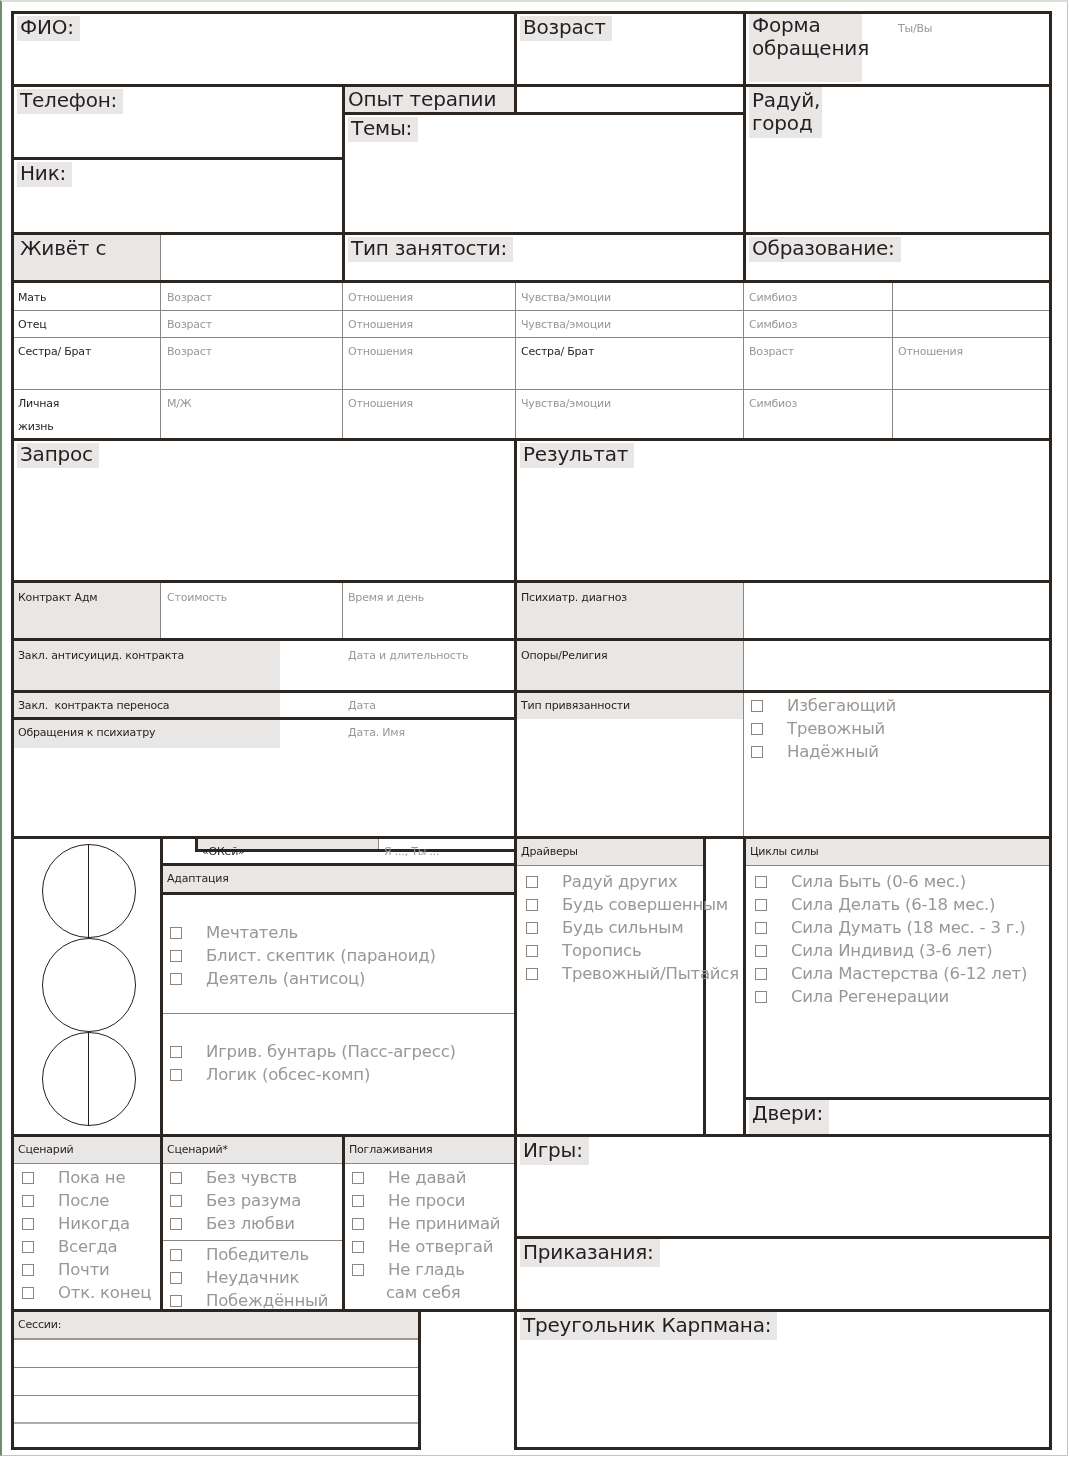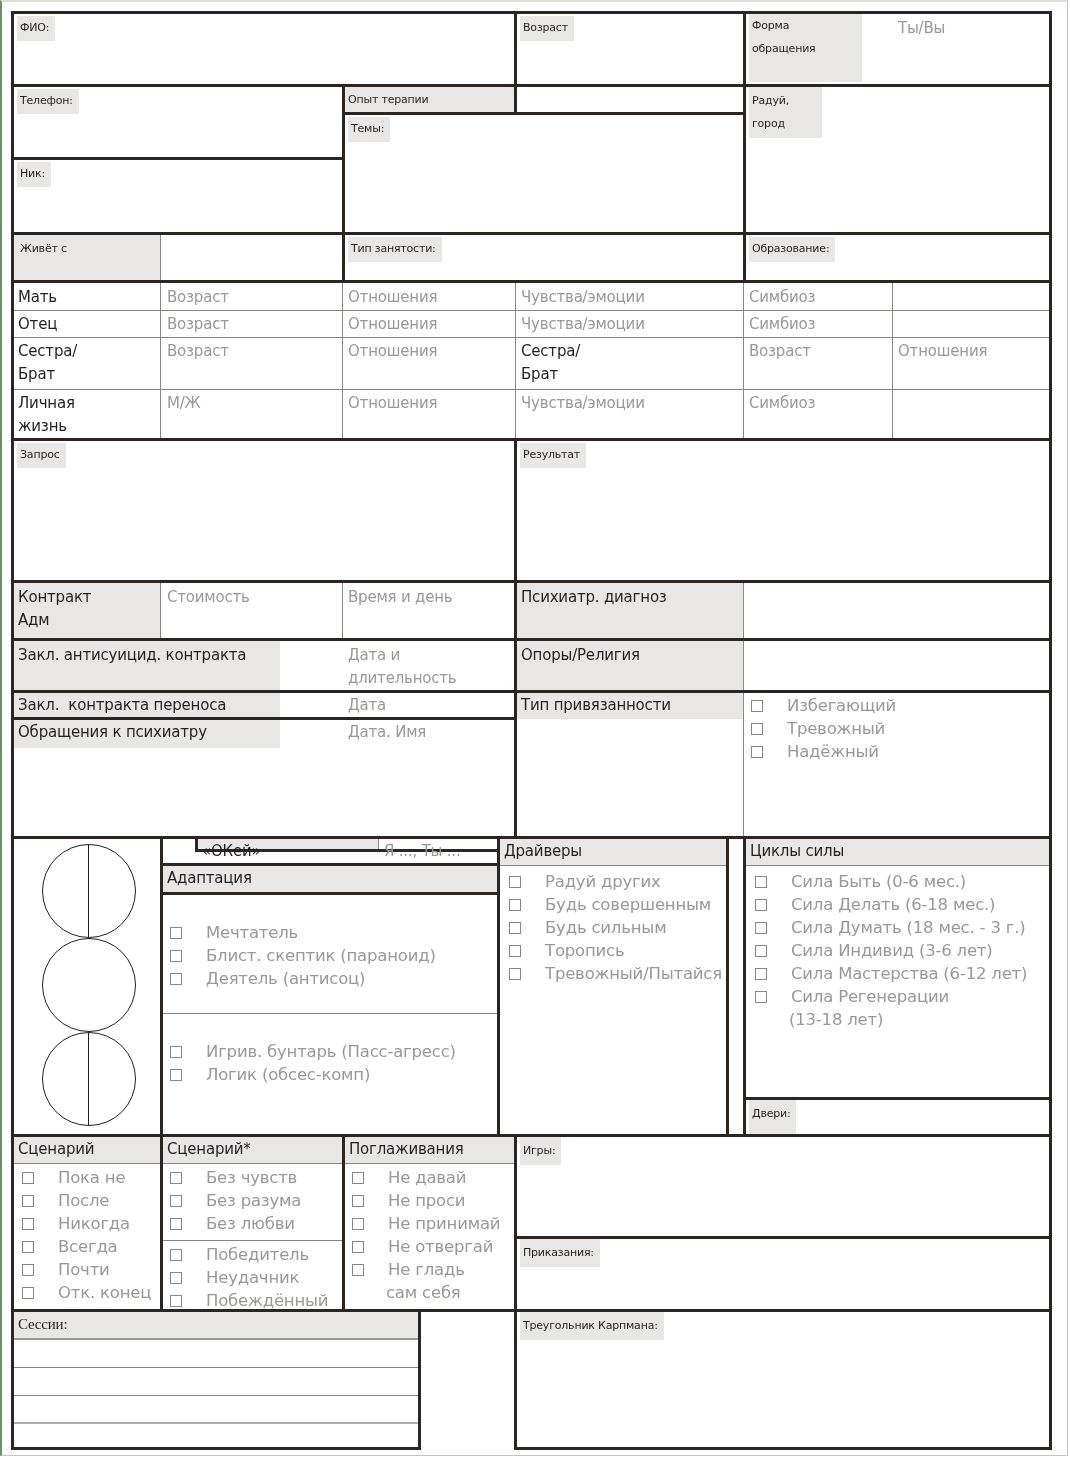--- a/index.html
+++ b/index.html
@@ -15,26 +15,26 @@
     box-sizing: border-box; pointer-events: none;
   }
   .cell {
     position: absolute; box-sizing: border-box;
     border: 3px solid #2b2622;
     background: #fff;
   }
   .lbl {
     position: absolute; left: 3px; top: 2px;
     background: #e9e7e6; color: #231f20;
-    font-size: 11px; line-height: 23px; padding: 0 6px 2px 3px;
+    font-size: 20px; line-height: 23px; padding: 0 6px 2px 3px;
     white-space: nowrap; letter-spacing: -0.2px;
   }
   .lbl.block { padding-bottom: 8px; }
   .ph {
-    position: absolute; color: #9a9897; font-size: 15px; line-height: 23px;
+    position: absolute; color: #9a9897; font-size: 11px; line-height: 23px;
     white-space: nowrap; letter-spacing: -0.2px;
   }
   .dark { color: #231f20; }
   .fill { background: #e9e7e6; }
   .hline { position: absolute; height: 0; border-top: 1px solid #8a8683; }
   .vline { position: absolute; width: 0; border-left: 1px solid #8a8683; }
   .cb-list { position: absolute; margin: 0; padding: 0; list-style: none; }
   .cb-item {
     display: flex; align-items: center; height: 23px;
     color: #9a9897; font-size: 16.5px; white-space: nowrap; letter-spacing: -0.2px;
@@ -238,21 +238,21 @@
           <span class="cb"></span>
           <span>Игрив. бунтарь (Пасс-агресс)</span>
         </li>
       <li class="cb-item">
           <span class="cb"></span>
           <span>Логик (обсес-комп)</span>
         </li>
     </ul>
   </div>
 
-  <div class="cell" style="left:497px;top:836px;width:232px;height:301px;">
+  <div class="cell" style="left:514px;top:836px;width:192px;height:301px;">
     <div class="fill" style="position:absolute;left:0;top:0;width:100%;height:26px;"></div>
     <div class="hline" style="left:0;top:26px;width:100%;"></div>
     <span class="ph dark" style="left:4px;top:1px;">Драйверы</span>
     <ul class="cb-list" style="left:9px;top:31px;">
       <li class="cb-item">
           <span class="cb"></span>
           <span>Радуй других</span>
         </li>
       <li class="cb-item">
           <span class="cb"></span>
@@ -294,23 +294,20 @@
           <span class="cb"></span>
           <span>Сила Индивид (3-6 лет)</span>
         </li>
       <li class="cb-item">
           <span class="cb"></span>
           <span>Сила Мастерства (6-12 лет)</span>
         </li>
       <li class="cb-item">
           <span class="cb"></span>
           <span>Сила Регенерации</span>
-        </li>
-      <li class="cb-item cb-cont" style="padding-left:34px;">
-          <span>(13-18 лет)</span>
         </li>
     </ul>
   </div>
   <div class="cell" style="left:743px;top:1097px;width:309px;height:40px;">
     <span class="lbl block" style="top:0;padding-top:2px;padding-bottom:10px;">Двери:</span>
   </div>
 
   <div class="cell" style="left:11px;top:1134px;width:152px;height:178px;">
     <div class="fill" style="position:absolute;left:0;top:0;width:100%;height:26px;"></div>
     <div class="hline" style="left:0;top:26px;width:100%;"></div>
@@ -407,21 +404,21 @@
     </ul>
   </div>
 
   <div class="cell" style="left:514px;top:1134px;width:538px;height:105px;">
     <span class="lbl block" style="top:0;padding-top:2px;padding-bottom:3px;">Игры:</span>
   </div>
   <div class="cell" style="left:514px;top:1236px;width:538px;height:76px;">
     <span class="lbl block" style="top:0;padding-top:2px;padding-bottom:3px;">Приказания:</span>
   </div>
 
-  <div class="cell" style="left:11px;top:1309px;width:410px;height:141px;font-family:Liberation Serif, serif;">
+  <div class="cell" style="left:11px;top:1309px;width:410px;height:141px;">
     <div class="fill" style="position:absolute;left:0;top:0;width:100%;height:26px;"></div>
     <div class="hline" style="left:0;top:26px;width:100%;border-top-width:2px;border-color:#9d9a98;"></div>
     <span class="ph dark" style="left:4px;top:1px;">Сессии:</span>
     <div style="position:absolute;left:0;top:28px;width:100%;height:27px;"></div>
     <div class="hline" style="left:0;top:55px;width:100%;"></div>
     <div style="position:absolute;left:0;top:56px;width:100%;height:27px;"></div>
     <div class="hline" style="left:0;top:83px;width:100%;"></div>
     <div style="position:absolute;left:0;top:84px;width:100%;height:26px;"></div>
     <div class="hline" style="left:0;top:110px;width:100%;border-top-width:2px;border-color:#b0aeac;"></div>
     <div style="position:absolute;left:0;top:112px;width:100%;height:24px;"></div>

